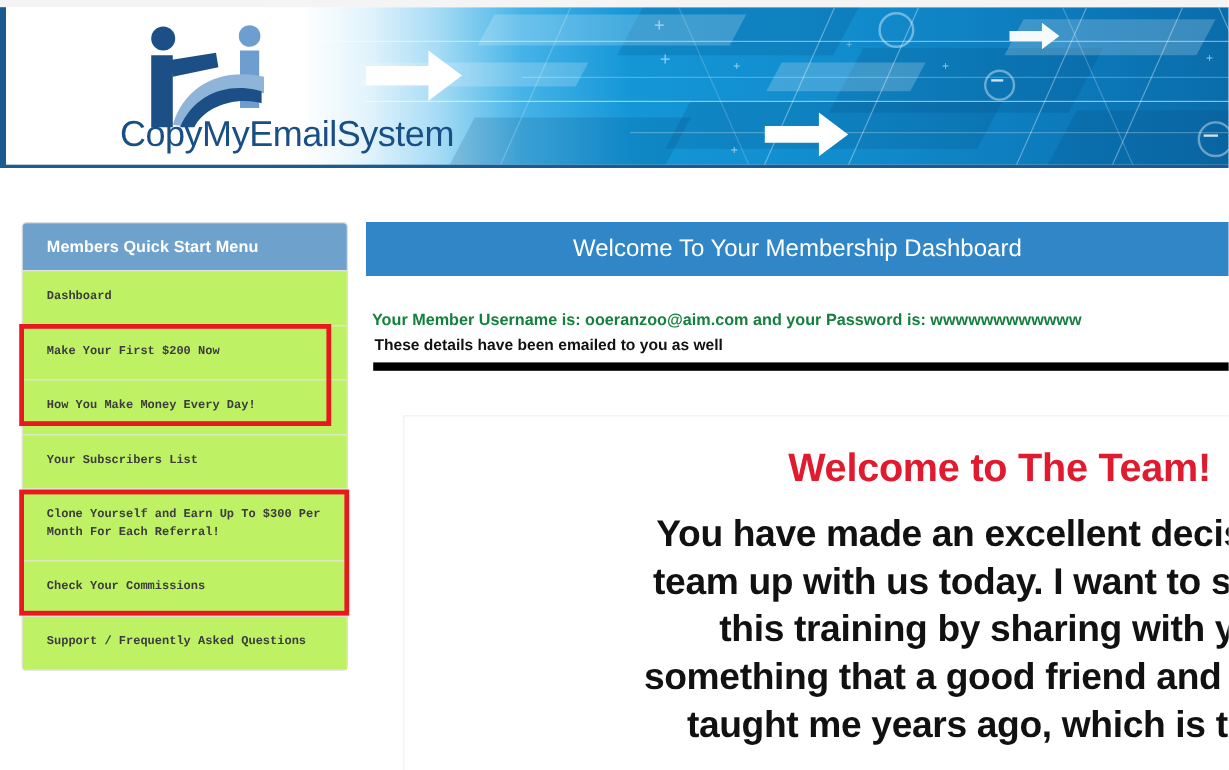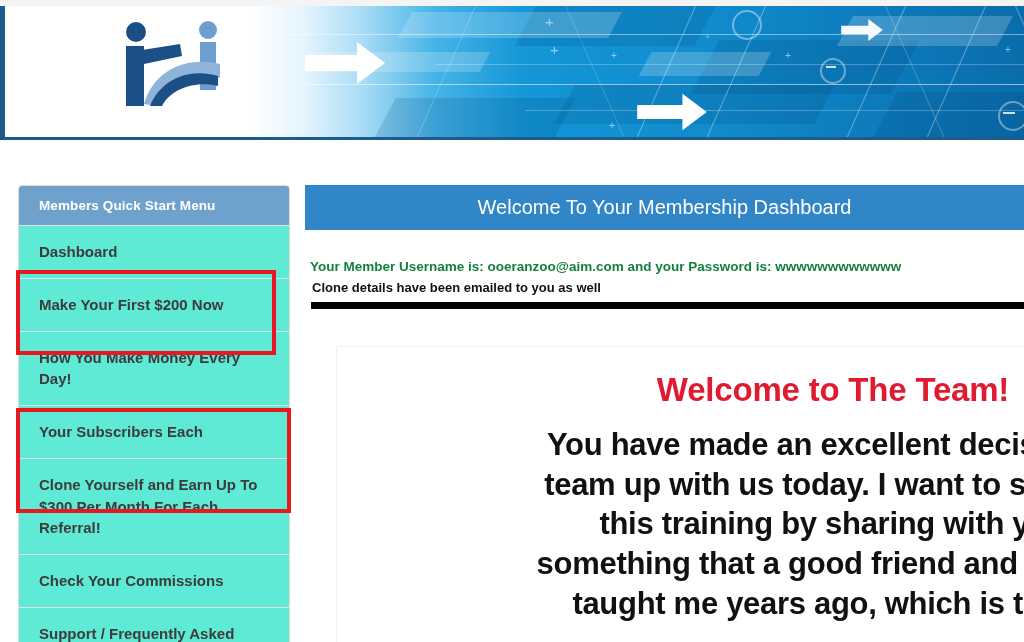--- a/index.html
+++ b/index.html
@@ -143,29 +143,30 @@
   .sidebar-header {
     background: #6ea2cc;
     color: #ffffff;
     font-size: 13.5px;
     font-weight: bold;
     padding: 12px 0 12px 20px;
     border-radius: 3px 3px 0 0;
     letter-spacing: 0.1px;
   }
   .menu-item {
-    font-size: 15px;
+    font-size: 10px;
     font-weight: bold;
     color: #3c3c3c;
     padding: 15px 14px 15px 20px;
     border-top: 1px solid #e2e2e2;
     line-height: 1.45;
-    background: #5eead4;
+    background: #bef264;
     position: relative;
     z-index: 1;
+    font-family: Liberation Mono, monospace;
   }
   .menu-item:first-of-type { border-top: none; }
 
   
   .redbox {
     position: absolute;
     border: 4px solid #e8181e;
     box-sizing: border-box;
     z-index: 5;
     pointer-events: none;
@@ -314,43 +315,44 @@
         <path d="M18 26 h18 v60 h-18 z" fill="#1c4f86"></path>
         <path d="M34 30 L72 24 L74 36 L36 44 Z" fill="#1c4f86"></path>
 
         <circle cx="100" cy="10" r="9" fill="#6e9ecf"></circle>
         <path d="M92 22 h16 v48 h-16 z" fill="#6e9ecf"></path>
 
         <path d="M36 84 C 46 50, 78 36, 112 44 L112 58 C 84 52, 58 64, 50 86 Z" fill="#8fb4da"></path>
 
         <path d="M42 86 C 54 58, 82 48, 110 56 L110 66 C 86 60, 62 70, 54 86 Z" fill="#1c4f86"></path>
       </svg>
+      <div class="logo-text">CopyMyEmailSystem</div>
     </div>
   </div>
 
 
   <div class="sidebar">
     <div class="sidebar-header">Members Quick Start Menu</div>
     <div class="menu-item">Dashboard</div>
     <div class="menu-item">Make Your First $200 Now</div>
     <div class="menu-item">How You Make Money Every Day!</div>
-    <div class="menu-item">Your Subscribers Each</div>
+    <div class="menu-item">Your Subscribers List</div>
     <div class="menu-item">Clone Yourself and Earn Up To $300 Per Month For Each Referral!</div>
     <div class="menu-item">Check Your Commissions</div>
     <div class="menu-item">Support / Frequently Asked Questions</div>
   </div>
 
   <div class="redbox" id="redbox-1"></div>
   <div class="redbox" id="redbox-2"></div>
 
   <div class="main">
     <div class="dash-header">Welcome To Your Membership Dashboard</div>
 
     <div class="cred-line">Your Member Username is: ooeranzoo@aim.com and your Password is: wwwwwwwwwwww</div>
-    <div class="cred-note">Clone details have been emailed to you as well</div>
+    <div class="cred-note">These details have been emailed to you as well</div>
     <div class="black-rule"></div>
 
     <div class="promo-card">
       <div class="promo-title">Welcome to The Team!</div>
       <div class="promo-body">
         <span class="promo-line">You have made an excellent decision to</span>
         <span class="promo-line">team up with us today.  I want to start off</span>
         <span class="promo-line">this training by sharing with you</span>
         <span class="promo-line">something that a good friend and mentor</span>
         <span class="promo-line">taught me years ago, which is that...</span>

